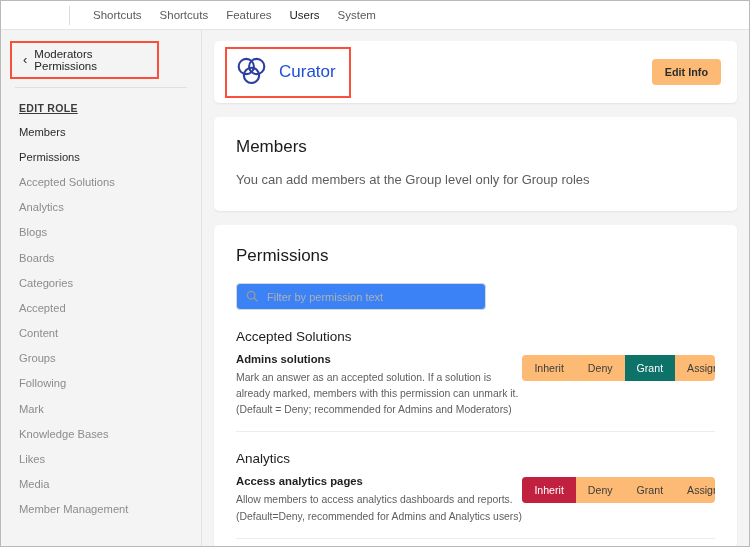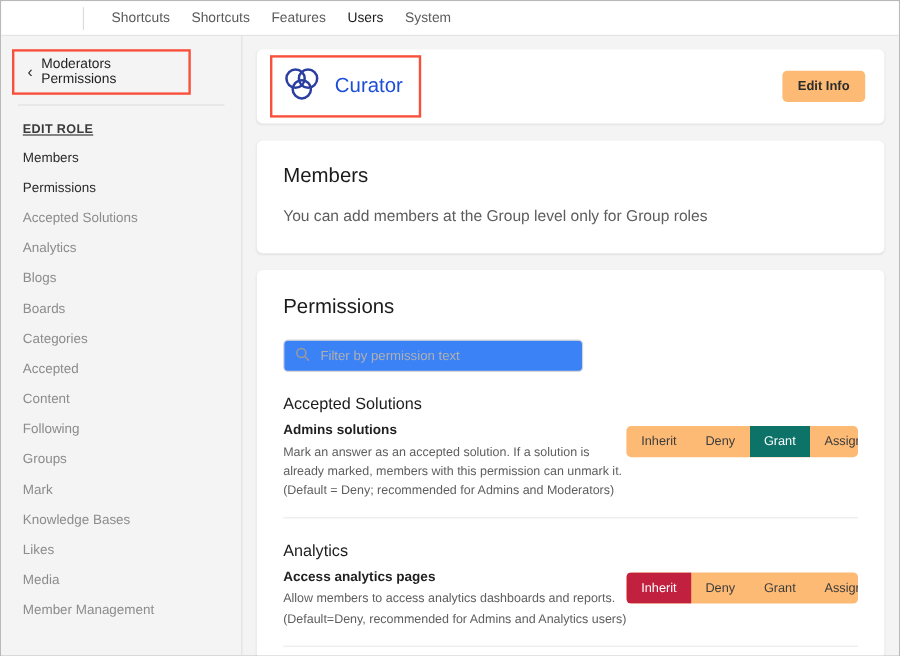--- a/index.html
+++ b/index.html
@@ -289,22 +289,22 @@
       <div class="nav-list" id="sidebar-list">
           <div class="nav-item strong">Members</div>
           <div class="nav-item strong">Permissions</div>
           <div class="nav-item ">Accepted Solutions</div>
           <div class="nav-item ">Analytics</div>
           <div class="nav-item ">Blogs</div>
           <div class="nav-item ">Boards</div>
           <div class="nav-item ">Categories</div>
           <div class="nav-item ">Accepted</div>
           <div class="nav-item ">Content</div>
+          <div class="nav-item ">Groups</div>
           <div class="nav-item ">Following</div>
-          <div class="nav-item ">Groups</div>
           <div class="nav-item ">Mark</div>
           <div class="nav-item ">Knowledge Bases</div>
           <div class="nav-item ">Likes</div>
           <div class="nav-item ">Media</div>
           <div class="nav-item ">Member Management</div>
         </div>
     </div>
 
     <div class="main">
 

